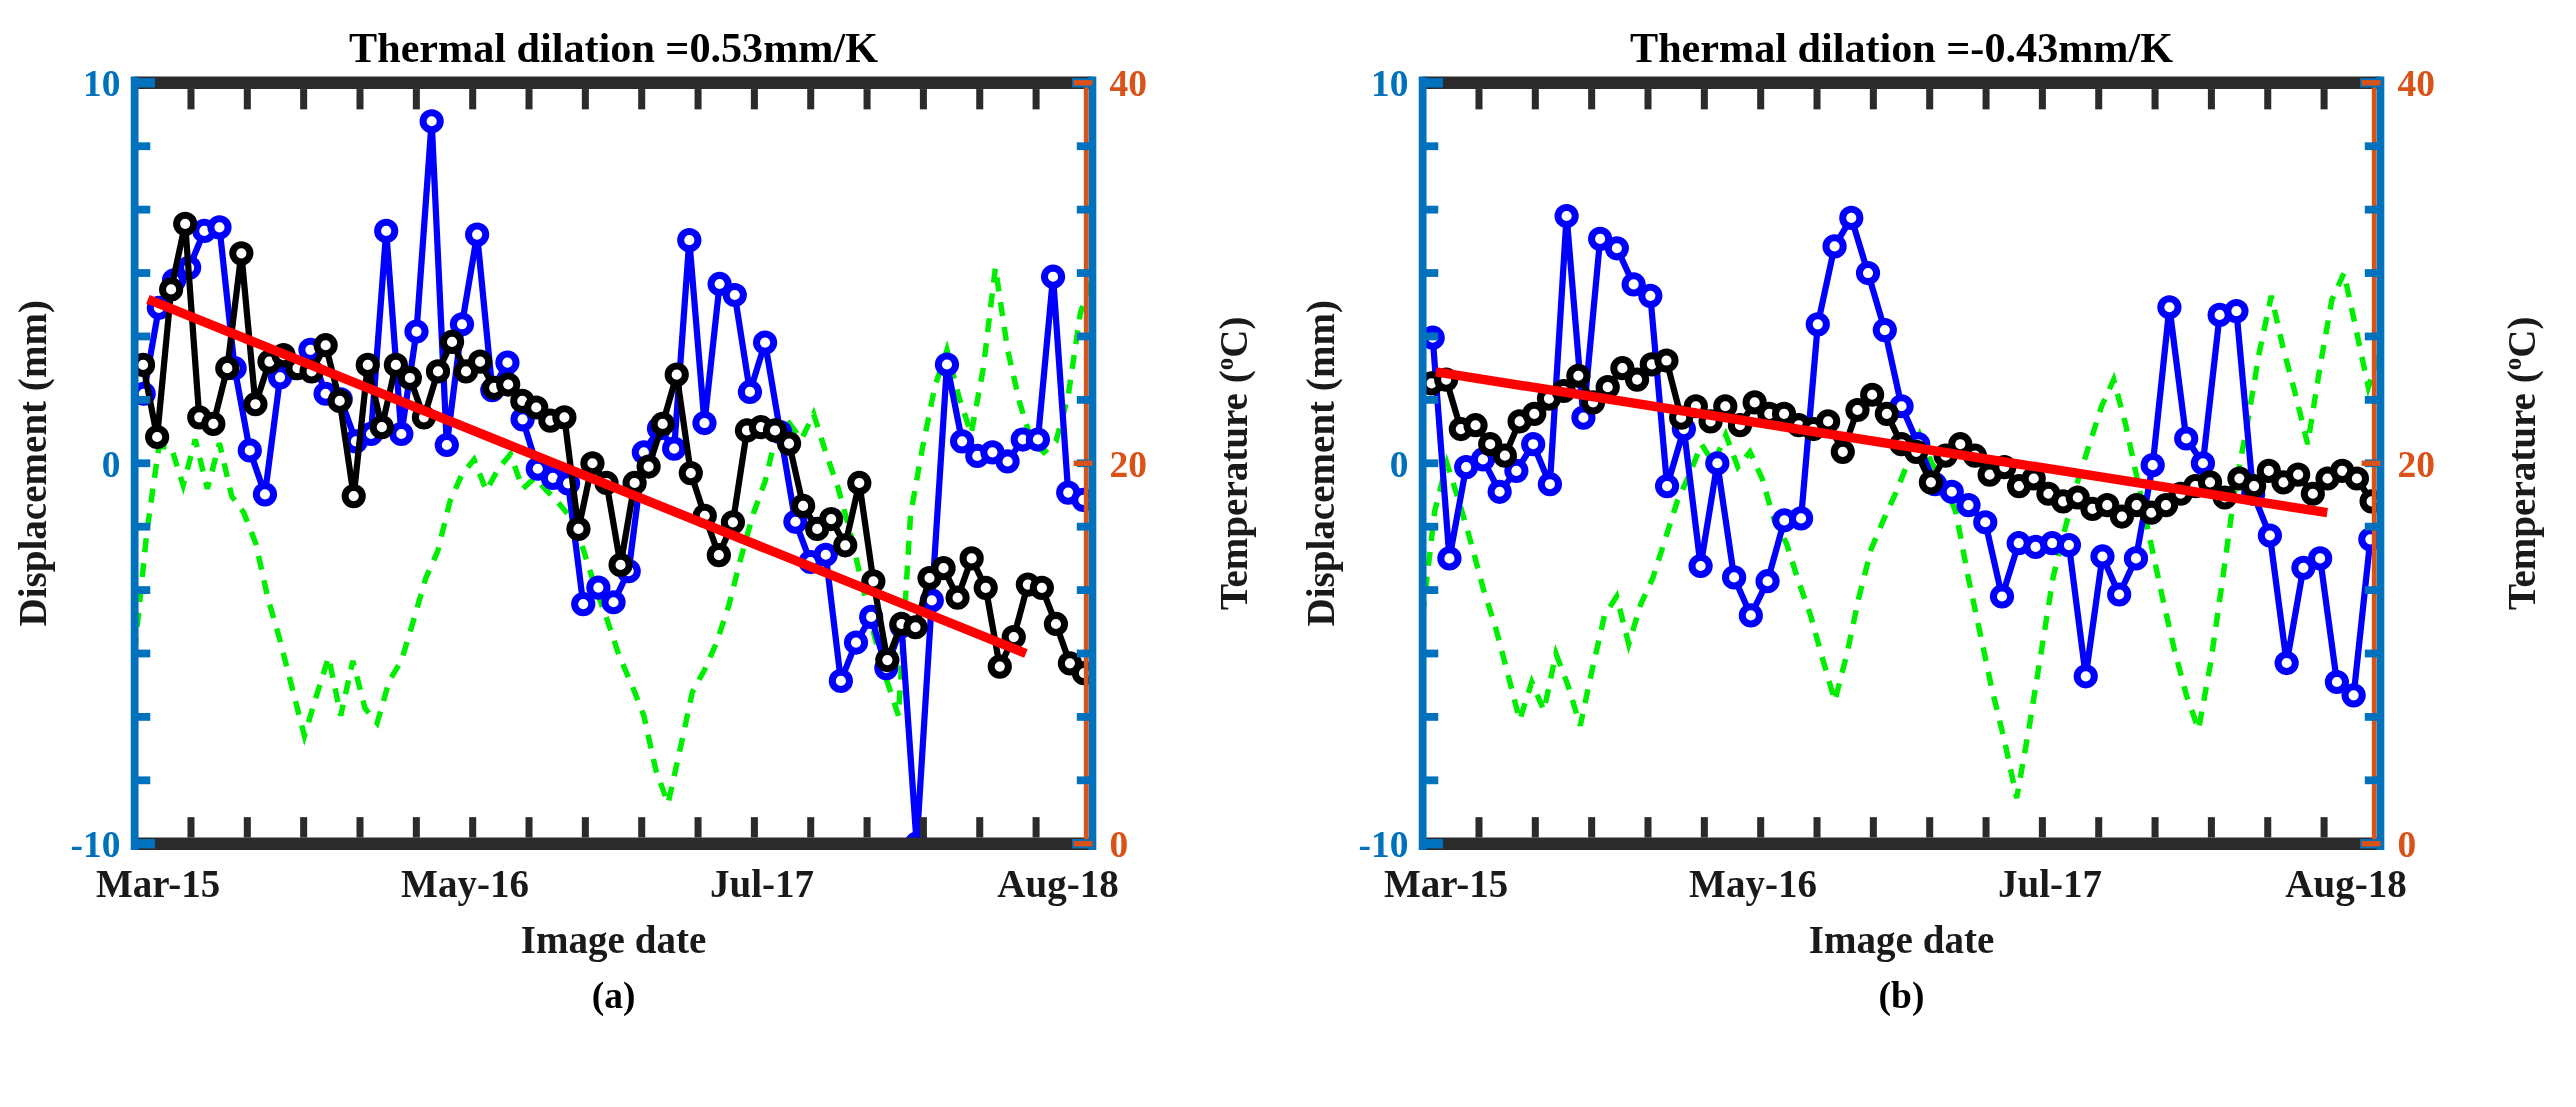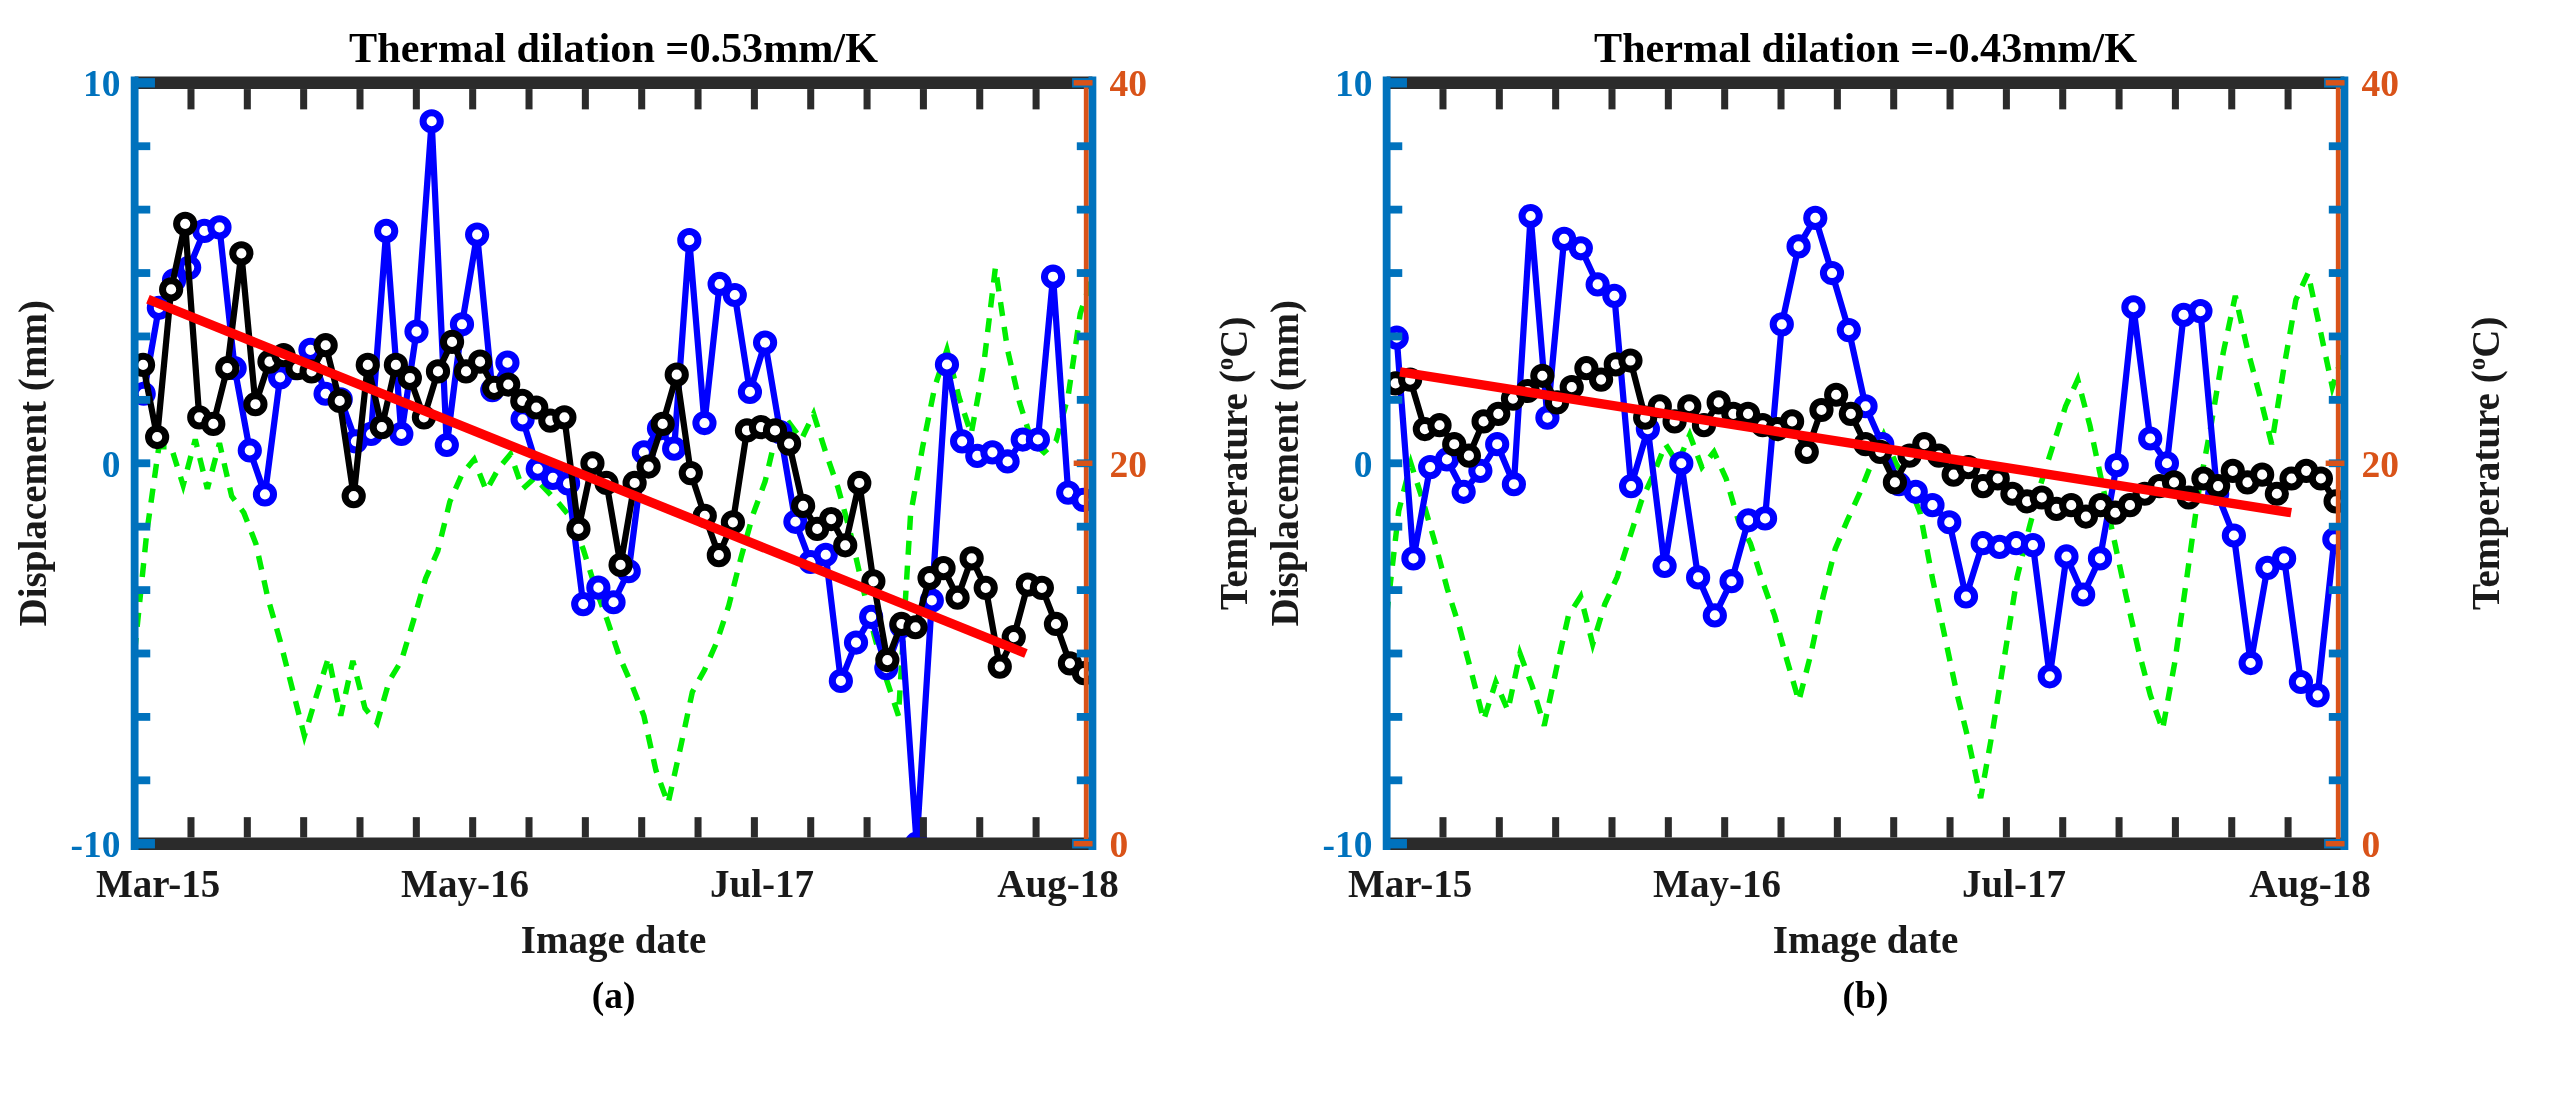--- a/index.html
+++ b/index.html
@@ -1,20 +1,20 @@
 <!DOCTYPE html>
 <html style="font-size:12.5px"><head>
 <meta charset="utf-8">
 <style>
   html,body{margin:0;padding:0;background:#ffffff;}
   body{width:2576px;height:1107px;font-family:"Liberation Serif",serif;}
   #figure{position:relative;width:2576px;height:778px;background:#ffffff;}
   .panel{position:absolute;top:0;height:1107px;width:1288px;}
   #panel-a{left:0;}
-  #panel-b{left:1252px;}
+  #panel-b{left:1288px;}
   .panel-svg{position:absolute;left:0;top:0;width:1288px;height:1107px;}
   .ttl{font-family:"Liberation Serif",serif;font-weight:bold;font-size:54px;fill:#000000;}
   .axlabel{font-family:"Liberation Serif",serif;font-weight:bold;font-size:50px;fill:#1a1a1a;}
   .ticklbl{font-family:"Liberation Serif",serif;font-weight:bold;font-size:50px;fill:#1a1a1a;}
   .ylbl-left{font-family:"Liberation Serif",serif;font-weight:bold;font-size:48px;fill:#0072BD;}
   .ylbl-right{font-family:"Liberation Serif",serif;font-weight:bold;font-size:48px;fill:#D95319;}
   .panel-letter{font-family:"Liberation Serif",serif;font-weight:bold;font-size:48px;fill:#000000;}
 </style>
 </head>
 <body>

